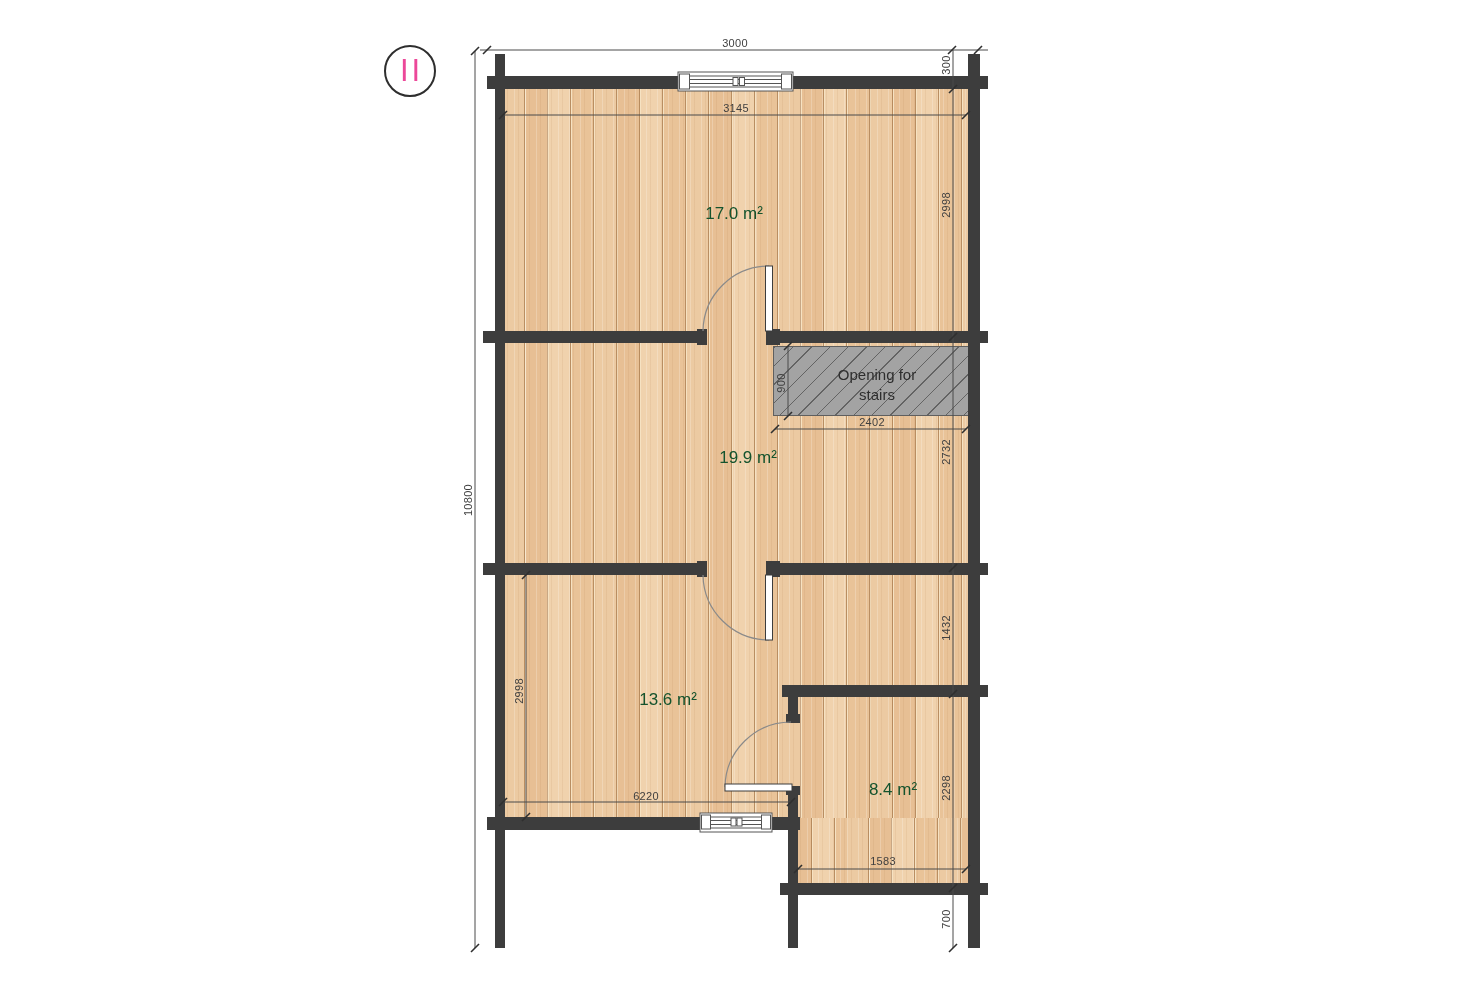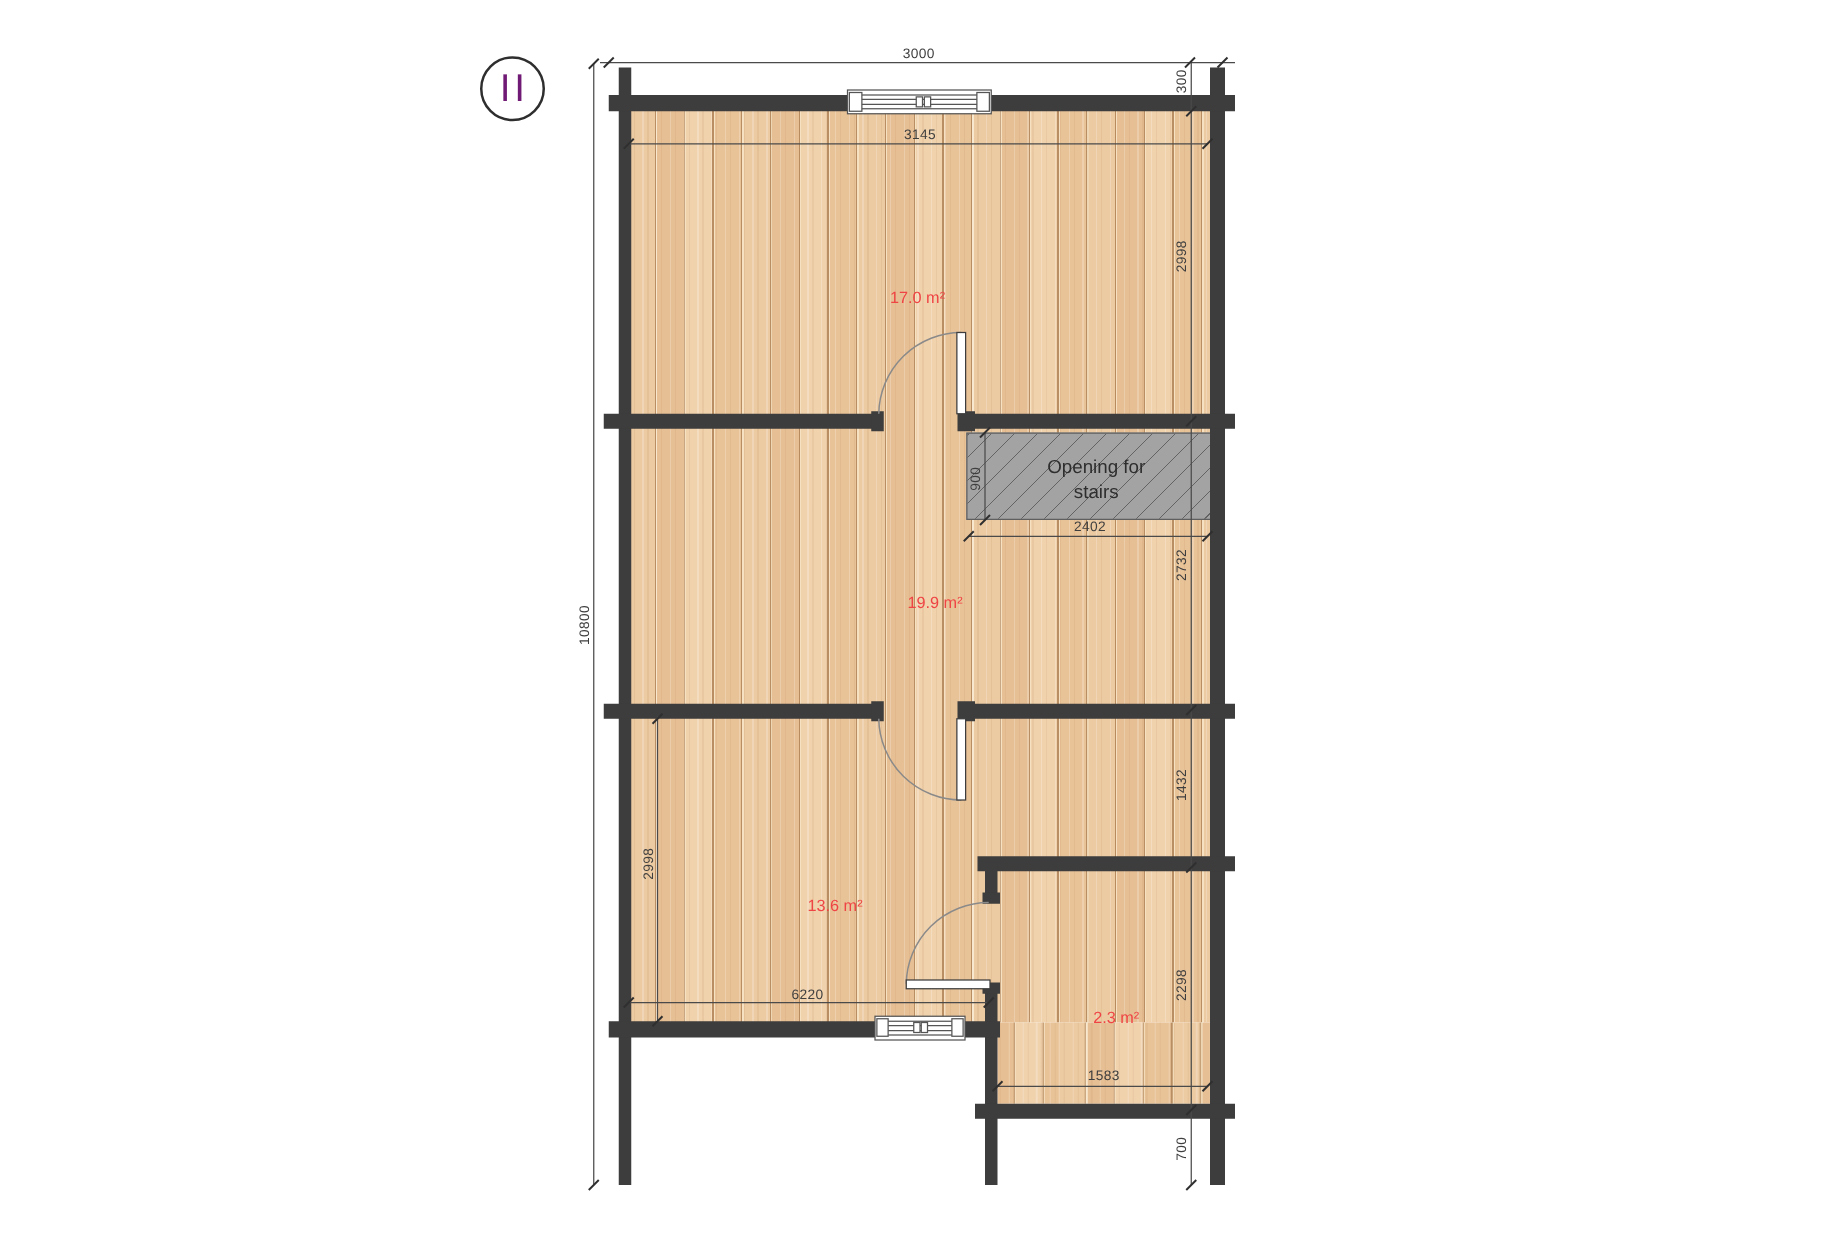--- a/index.html
+++ b/index.html
@@ -15,30 +15,30 @@
         #eccaa2 0 21px, #b98e62 21px 22px, #f6e2c2 22px 23px,
         #e7bf94 23px 44px, #b98e62 44px 45px, #f6e2c2 45px 46px,
         #f0d2ad 46px 67px, #b98e62 67px 68px, #f6e2c2 68px 69px,
         #e9c398 69px 90px, #b98e62 90px 91px, #f6e2c2 91px 92px);
   }
   .stairs{position:absolute;background:
       repeating-linear-gradient(135deg, rgba(88,88,88,0.85) 0 1px, transparent 1px 13px),
       #a3a3a3;
     border:1px solid #5f5f5f;box-sizing:border-box;}
   .roomlabel{position:absolute;transform:translate(-50%,-50%);
-    font-size:13px;color:#ef4444;white-space:nowrap;margin-top:24px;}
+    font-size:17px;color:#14532d;white-space:nowrap;}
   .dimlabel{position:absolute;transform:translate(-50%,-50%);
     font-size:11px;color:#3f3f3f;white-space:nowrap;letter-spacing:0.3px;}
   .dimlabel.vert{transform:translate(-50%,-50%) rotate(-90deg);}
   .stairslabel{position:absolute;transform:translate(-50%,-50%);
     font-size:15px;color:#2e2e2e;text-align:center;line-height:1.3;white-space:nowrap;}
   .badge{position:absolute;left:384px;top:45px;width:52px;height:52px;
     border:2px solid #2e2e2e;border-radius:50%;background:#fff;box-sizing:border-box;
     display:flex;align-items:center;justify-content:center;}
-  .badge span{font-size:31px;color:#701a75;letter-spacing:3px;padding-left:3px;}
+  .badge span{font-size:31px;color:#ec4899;letter-spacing:3px;padding-left:3px;}
   svg.linework{position:absolute;left:0;top:0;}
 </style>
 </head>
 <body>
 
 <div class="canvas">
 
   <div class="badge">
     <span>II</span>
   </div>
@@ -139,21 +139,21 @@
       <rect x="701.5" y="815" width="9" height="14"></rect>
       <rect x="731" y="818" width="5" height="8"></rect>
       <rect x="737" y="818" width="5" height="8"></rect>
       <rect x="761.5" y="815" width="9" height="14"></rect>
     </g>
   </svg>
 
   <div class="roomlabel" style="left:734px;top:214px;">17.0 m²</div>
   <div class="roomlabel" style="left:748px;top:458px;">19.9 m²</div>
   <div class="roomlabel" style="left:668px;top:700px;">13.6 m²</div>
-  <div class="roomlabel" style="left:893px;top:790px;">2.3 m²</div>
+  <div class="roomlabel" style="left:893px;top:790px;">8.4 m²</div>
 
   <div class="stairslabel" style="left:877px;top:384px;">
     <div>Opening for</div>
     <div>stairs</div>
   </div>
 
   <div class="dimlabel" style="left:735px;top:43px;">3000</div>
   <div class="dimlabel vert" style="left:946px;top:65px;">300</div>
   <div class="dimlabel" style="left:736px;top:108px;">3145</div>
   <div class="dimlabel vert" style="left:946px;top:205px;">2998</div>

